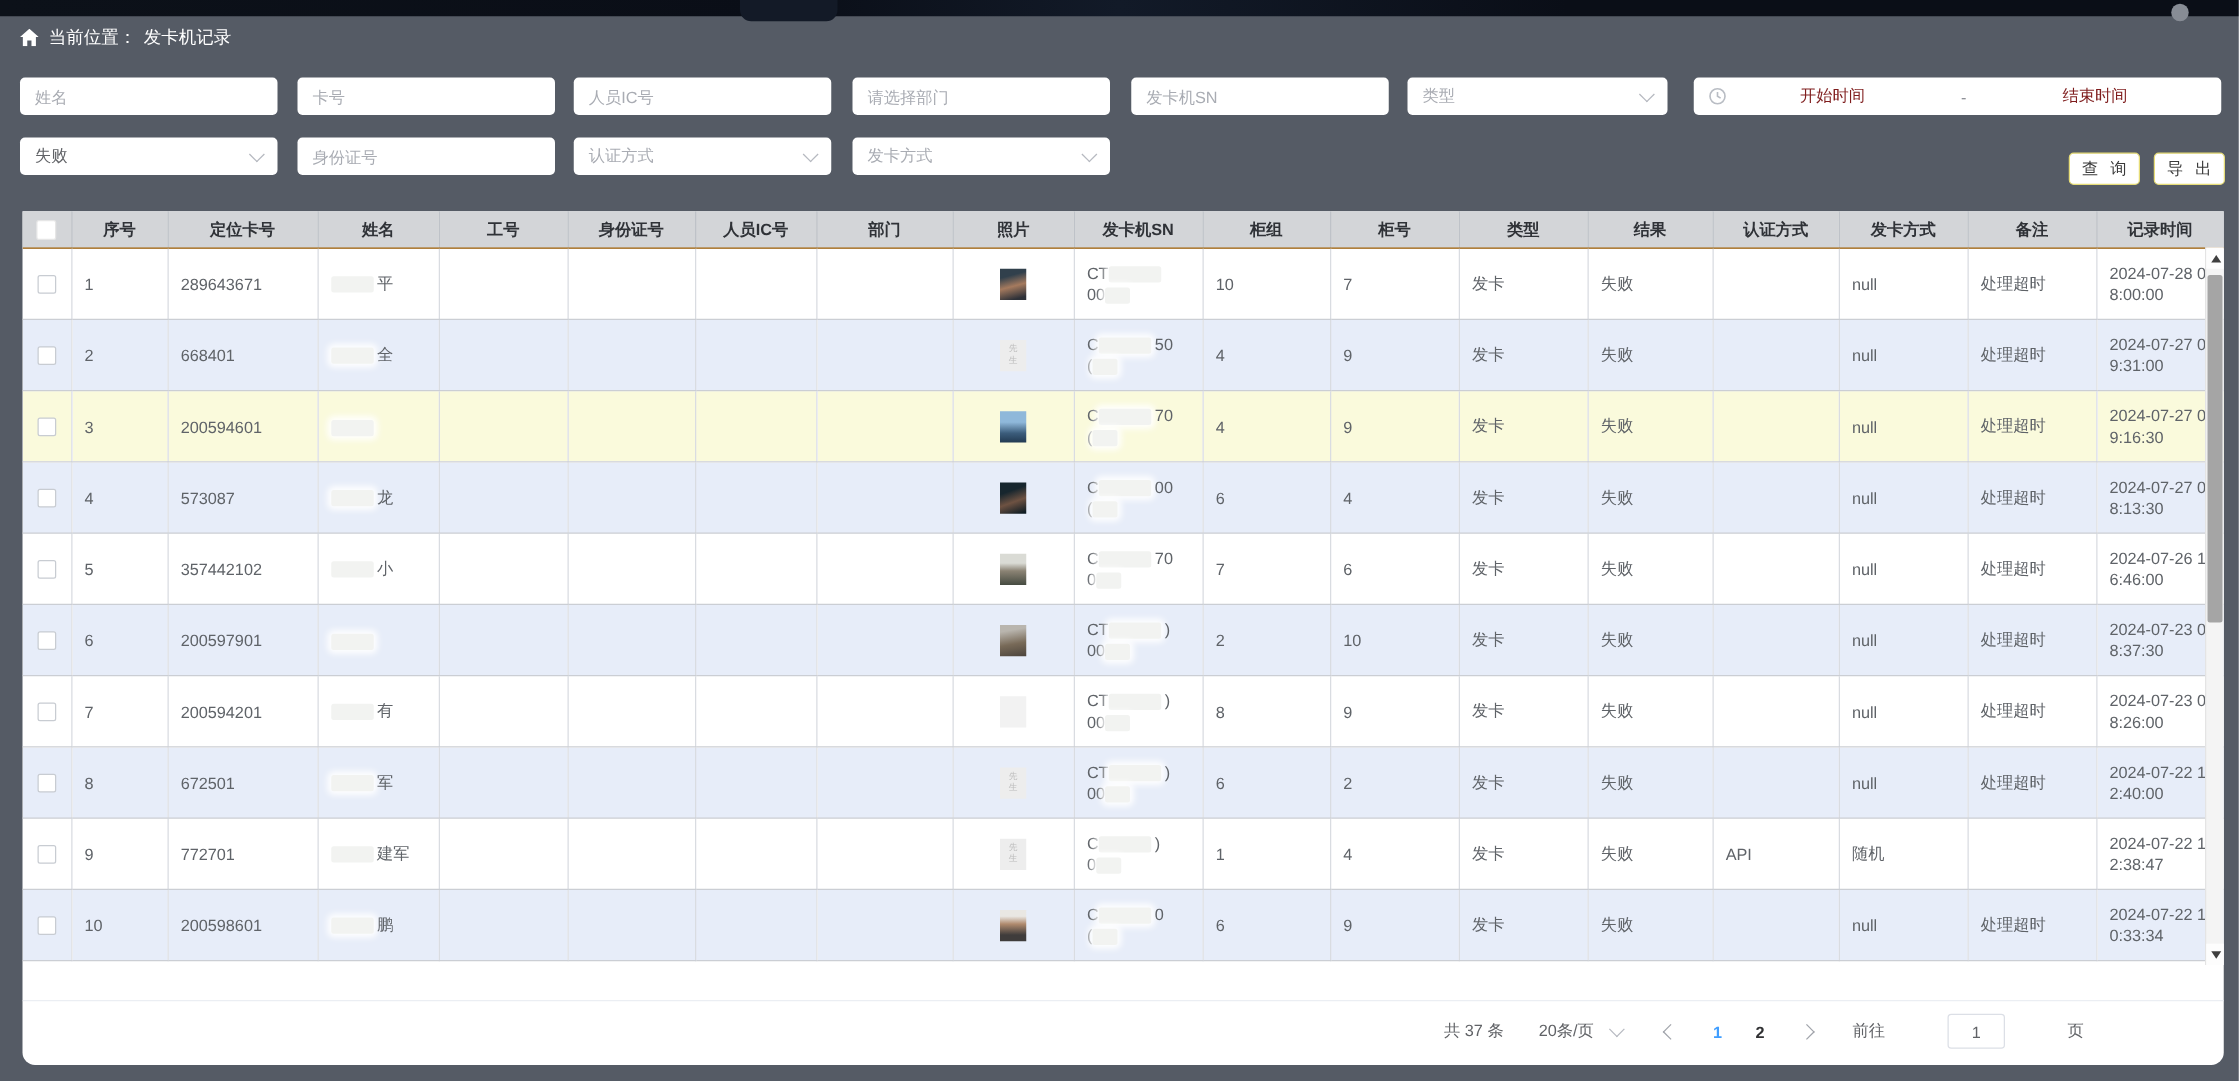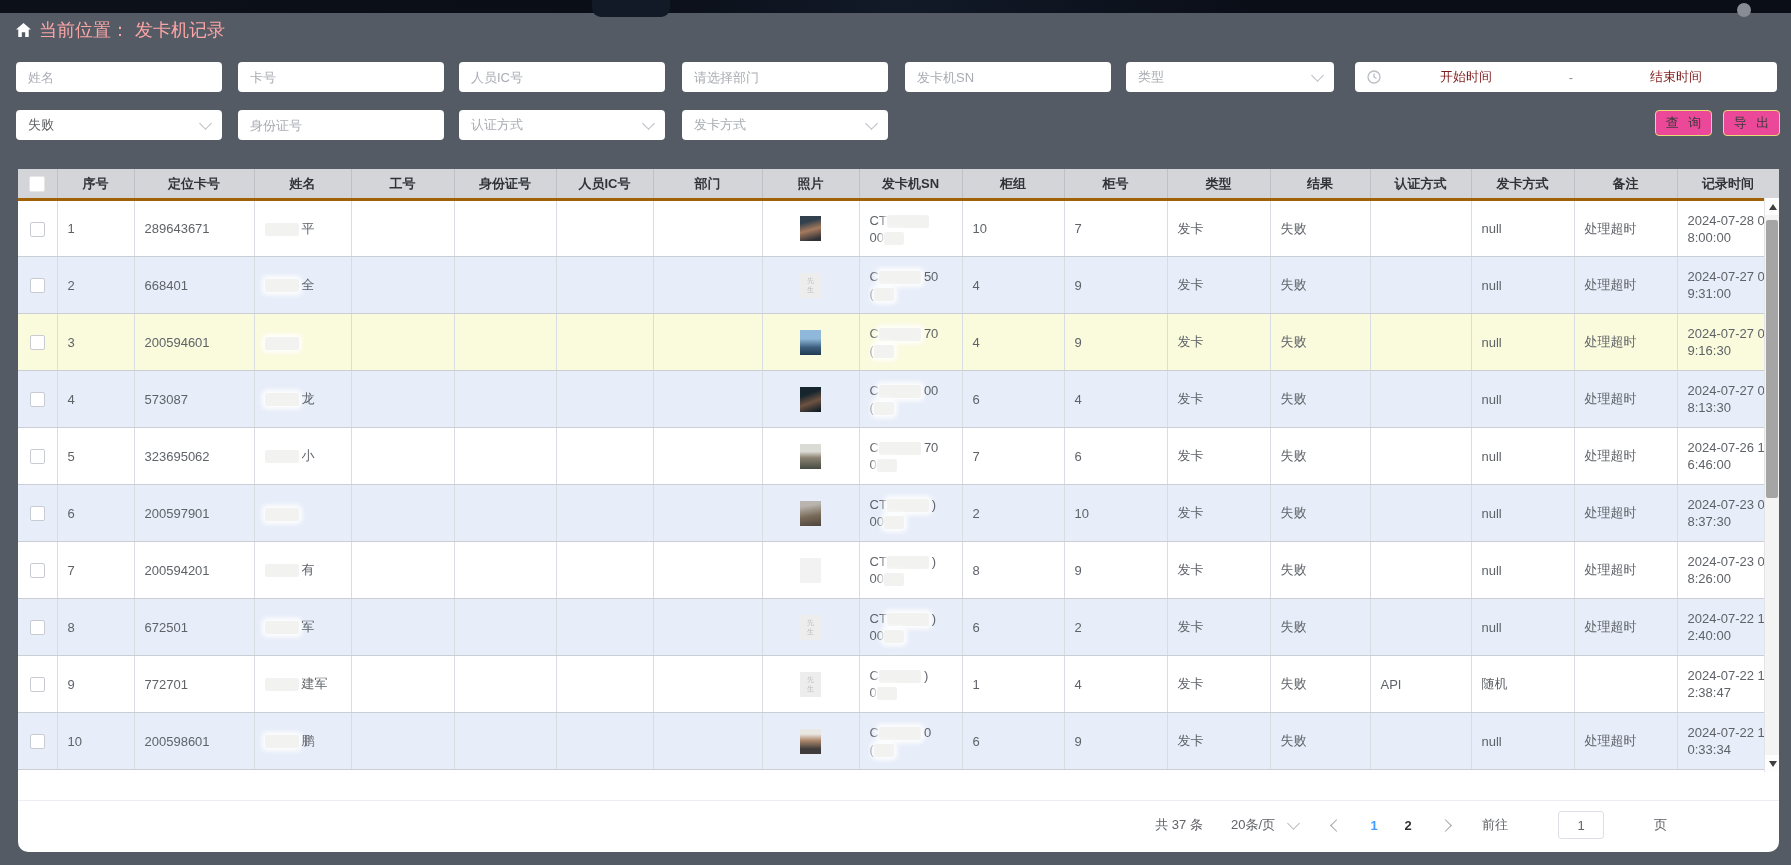--- a/index.html
+++ b/index.html
@@ -8,44 +8,44 @@
     background:#555b65;
     font-family:"Liberation Sans","DejaVu Sans",sans-serif;
     -webkit-font-smoothing:antialiased;
   }
   
   .topbar{position:absolute;left:0;top:0;width:1791px;height:13px;
     background:linear-gradient(90deg,#0c1119 0%,#0a0e17 35%,#121a28 50%,#0a0e17 70%,#0a0e17 100%);}
   .topbar-bump{position:absolute;left:592px;top:0;width:78px;height:17px;border-radius:0 0 9px 9px;background:#131a27;}
   .topbar-dot{position:absolute;left:1737px;top:3px;width:14px;height:14px;border-radius:50%;background:#878c95;}
   
-  .breadcrumb{position:absolute;left:16px;top:21px;height:18px;display:flex;align-items:center;color:#fca5a5;font-size:18px;}
+  .breadcrumb{position:absolute;left:16px;top:21px;height:18px;display:flex;align-items:center;color:#ffffff;font-size:14px;}
   .breadcrumb svg{margin-right:8px;}
   .breadcrumb .cur{margin-left:6px;}
   
   .field{position:absolute;height:30px;background:#ffffff;border-radius:4px;box-sizing:border-box;
     font-size:13px;color:#606266;}
   input.field{border:none;outline:none;padding:0 12px;}
   input.field::placeholder{color:#a9acb3;}
   .select{display:flex;align-items:center;padding:0 12px;cursor:pointer;}
   .select .ph{color:#a9acb3;flex:1;}
   .select .val{color:#606266;flex:1;}
   .chev{width:8px;height:8px;border-right:1.4px solid #b6b9c0;border-bottom:1.4px solid #b6b9c0;
     transform:rotate(45deg);margin-top:-4px;}
   .daterange{display:flex;align-items:center;padding:0 12px;}
   .daterange .ph{color:#7f1d1d;width:170px;text-align:center;}
   .daterange .sep{color:#8a8d94;width:40px;text-align:center;}
-  .ybtn{position:absolute;height:26px;width:57px;background:#ec4899;border:1px solid #e6dc77;border-radius:4px;
-    font-size:13px;color:#3a3a3a;display:flex;align-items:center;justify-content:center;cursor:pointer;box-sizing:border-box;letter-spacing:3px;padding-left:3px;}
+  .ybtn{position:absolute;height:26px;width:57px;background:#ffffff;border:1px solid #e6dc77;border-radius:4px;
+    font-size:13px;color:#3a3a3a;display:flex;align-items:center;justify-content:center;cursor:pointer;box-sizing:border-box;letter-spacing:3px;padding-left:3px;margin-top:12px;}
   
   .panel{position:absolute;left:18px;top:169px;width:1761px;height:683px;background:#ffffff;
     border-radius:0 0 10px 10px;overflow:hidden;}
   table{border-collapse:collapse;table-layout:fixed;width:1761px;}
   th{height:29px;background:#d3d5d8;font-size:13px;font-weight:bold;color:#2f3237;text-align:center;
-    border-right:1px solid #bec2c8;border-bottom:3px solid #a16207;padding:0;}
+    border-right:1px solid #bec2c8;border-bottom:1px solid #a16207;padding:0;}
   td{height:57px;font-size:13px;color:#5f6368;padding:0 4px 0 10px;box-sizing:border-box;
     border-right:1px solid #d9dce1;border-bottom:1px solid #cbced4;vertical-align:middle;overflow:hidden;}
   tr.odd td{background:#ffffff;}
   tr.even td{background:#e7edf9;}
   tr.hl td{background:#fafadc;}
   td.c-check,th.c-check{text-align:center;padding:0;}
   td.c-photo{text-align:center;padding:0;}
   .cb{display:inline-block;width:13px;height:13px;background:#fff;border:1px solid #c8ccd2;border-radius:2px;vertical-align:middle;}
   .cb.head{border:1px solid #e6e6e6;width:14px;height:14px;}
   .photo{display:inline-block;width:21px;height:25px;vertical-align:middle;}
@@ -283,21 +283,21 @@
           <td>null</td>
           <td>处理超时</td>
           <td class="twolines">
             <div>2024-07-27 0</div>
             <div>8:13:30</div>
           </td>
         </tr>
         <tr class="odd">
           <td class="c-check"><span class="cb"></span></td>
           <td>5</td>
-          <td>323695062</td>
+          <td>357442102</td>
           <td><span class="redact nm"></span><span>小</span></td>
           <td></td>
           <td></td>
           <td></td>
           <td></td>
           <td class="c-photo"><span class="photo p5"></span></td>
           <td class="twolines">
             <div>C<span class="redact sn1"></span>70</div>
             <div>0<span class="redact sn2"></span></div>
           </td>

